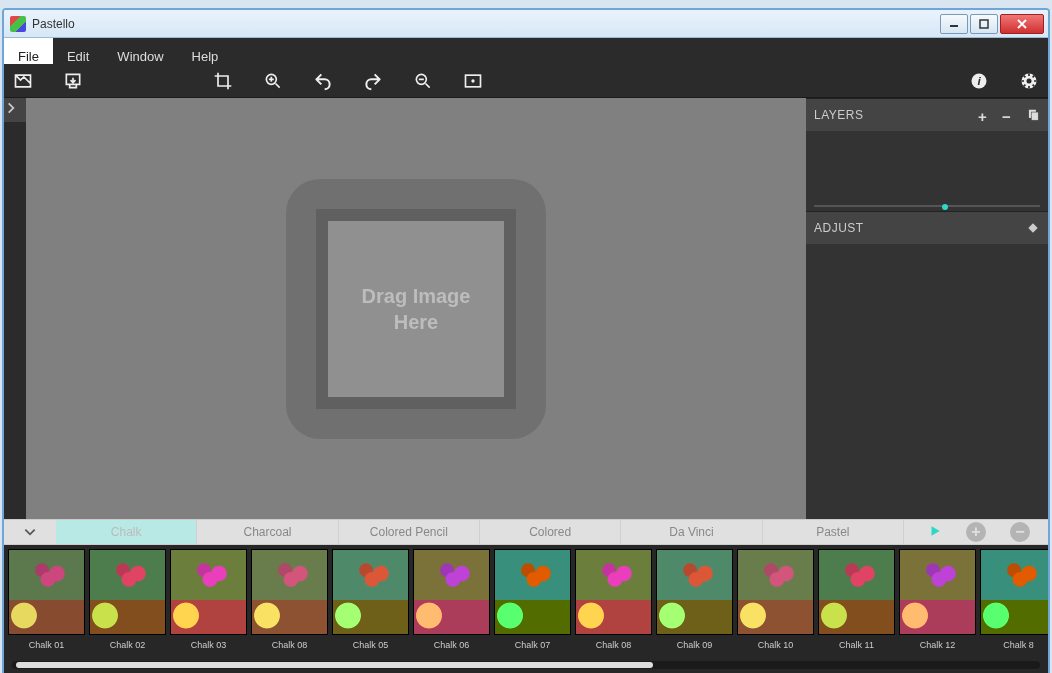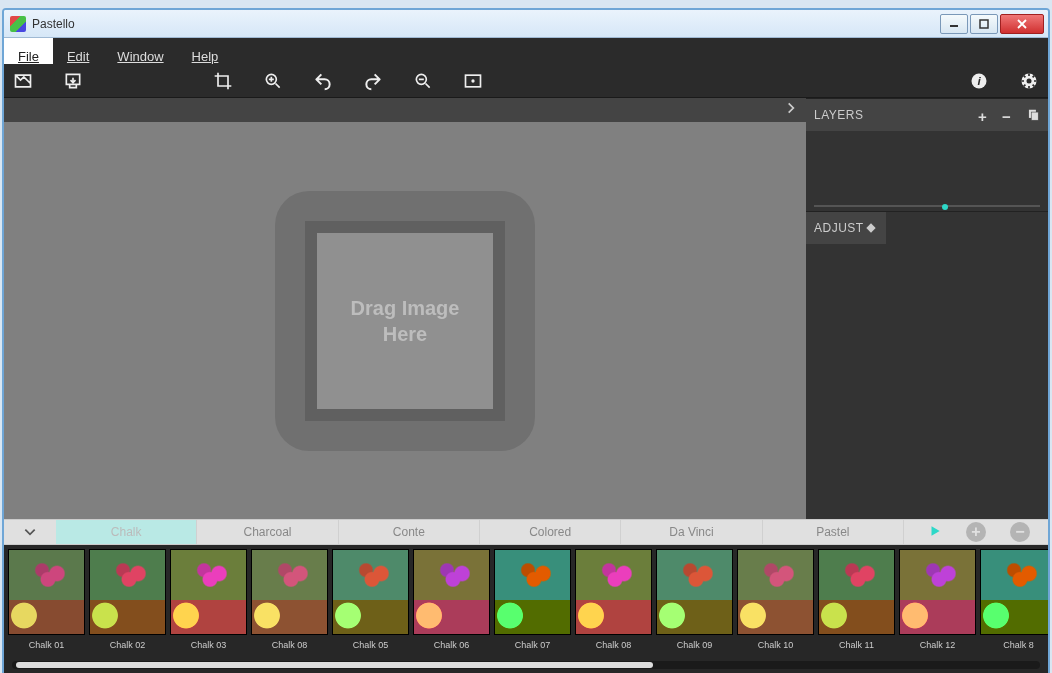--- a/index.html
+++ b/index.html
@@ -9,35 +9,35 @@
   .window { width: 1048px; height: 669px; margin: 8px auto; border: 2px solid #6fa6d6; border-radius: 4px 4px 0 0; background: #fff; display: flex; flex-direction: column; overflow: hidden; }
   .titlebar { height: 28px; background: linear-gradient(#eaf3fc, #d6e7f7); display: flex; align-items: center; padding: 0 0 0 6px; border-bottom: 1px solid #9fb9d3; }
   .titlebar .app-icon { width: 16px; height: 16px; margin-right: 6px; background: linear-gradient(135deg,#e04848 0 33%,#48c048 33% 66%,#4848e0 66%); border-radius: 2px; }
   .titlebar .title { font-size: 12px; color: #333; flex: 1; }
   .win-controls { display: flex; height: 20px; margin-right: 4px; gap: 2px; }
   .win-btn { width: 28px; height: 20px; border: 1px solid #7a98b8; border-radius: 2px; background: linear-gradient(#f5fafc,#d7e6f2); display: flex; align-items: center; justify-content: center; cursor: pointer; font-size: 10px; color: #333; }
   .win-btn.close { background: linear-gradient(#f07777,#d03030); border-color: #a02020; color: #fff; font-weight: bold; width: 44px; }
 
   
   .menubar { height: 26px; background: #2b2b2b; display: flex; align-items: stretch; color: #ddd; font-size: 13px; }
-  .menu-item { padding: 18px 14px; display: flex; align-items: center; cursor: pointer; text-decoration: underline; }
+  .menu-item { padding: 18px 14px; display: flex; align-items: center; cursor: pointer; }
   .menu-item.active { background: #fff; color: #222; }
 
   
   .toolbar { height: 34px; background: #2b2b2b; display: flex; align-items: center; padding: 0 8px; gap: 24px; border-bottom: 1px solid #1a1a1a; }
   .tool-group { display: flex; gap: 28px; align-items: center; }
   .tool-btn { width: 22px; height: 22px; color: #eee; cursor: pointer; display: flex; align-items: center; justify-content: center; }
   .tool-btn svg { width: 20px; height: 20px; fill: #eee; }
   .toolbar-spacer { flex: 1; }
 
   
   .main-row { flex: 1; display: flex; background: #2b2b2b; min-height: 0; }
 
   
-  .canvas-wrap { flex: 1; display: flex; flex-direction: column; min-width: 0; }
+  .canvas-wrap { flex: 1; display: flex; flex-direction: row; min-width: 0; }
   .canvas-header { height: 24px; background: #444; display: flex; align-items: center; justify-content: flex-end; padding-right: 8px; }
   .canvas-header svg { width: 14px; height: 14px; fill: #ccc; cursor: pointer; }
   .canvas { flex: 1; background: #808080; display: flex; align-items: center; justify-content: center; }
   .drop-target { width: 260px; height: 260px; border-radius: 34px; background: #707070; display: flex; align-items: center; justify-content: center; }
   .drop-inner { width: 200px; height: 200px; border: 12px solid #606060; background: #909090; display: flex; align-items: center; justify-content: center; text-align: center; color: #bdbdbd; font-size: 20px; font-weight: 600; line-height: 1.3; }
 
   
   .side-panel { width: 242px; background: #333; display: flex; flex-direction: column; color: #ccc; font-size: 12px; }
   .panel-section { border-top: 1px solid #222; }
   .panel-header { height: 32px; background: #444; display: flex; align-items: center; padding: 0 8px; justify-content: space-between; }
@@ -215,21 +215,21 @@
                   <rect x="5" y="3" width="12" height="14" fill="#ddd"></rect>
                   <rect x="9" y="7" width="12" height="14" fill="#ddd" stroke="#444"></rect>
                 </svg></span>
           </span>
         </div>
         <div class="layers-body">
           <div class="slider-track"></div>
           <div class="slider-dot"></div>
         </div>
       </div>
-      <div class="panel-section" style="flex:1;display:flex;flex-direction:row">
+      <div class="panel-section" style="flex:1;display:flex;flex-direction:column">
         <div class="panel-header">
           <span class="label">ADJUST</span>
           <span class="actions">
             <span><svg viewBox="0 0 24 24">
                   <path d="M4 12 L12 4 L20 12 L12 20 Z" fill="#ccc"></path>
                 </svg></span>
           </span>
         </div>
         <div class="adjust-body"></div>
       </div>
@@ -237,21 +237,21 @@
   </div>
 
   <div class="style-tabs">
     <div class="tab-drop">
         <svg width="14" height="14" viewBox="0 0 24 24">
           <path d="M4 8l8 8 8-8" fill="none" stroke="#555" stroke-width="3"></path>
         </svg>
       </div>
     <div class="style-tab active">Chalk</div>
     <div class="style-tab">Charcoal</div>
-    <div class="style-tab">Conte</div>
+    <div class="style-tab">Colored Pencil</div>
     <div class="style-tab">Colored</div>
     <div class="style-tab">Da Vinci</div>
     <div class="style-tab">Pastel</div>
     <div class="tab-actions">
       <span class="play"><svg viewBox="0 0 24 24">
             <path d="M6 4l14 8-14 8z"></path>
           </svg></span>
       <span class="circ-btn">+</span>
       <span class="circ-btn">−</span>
     </div>

